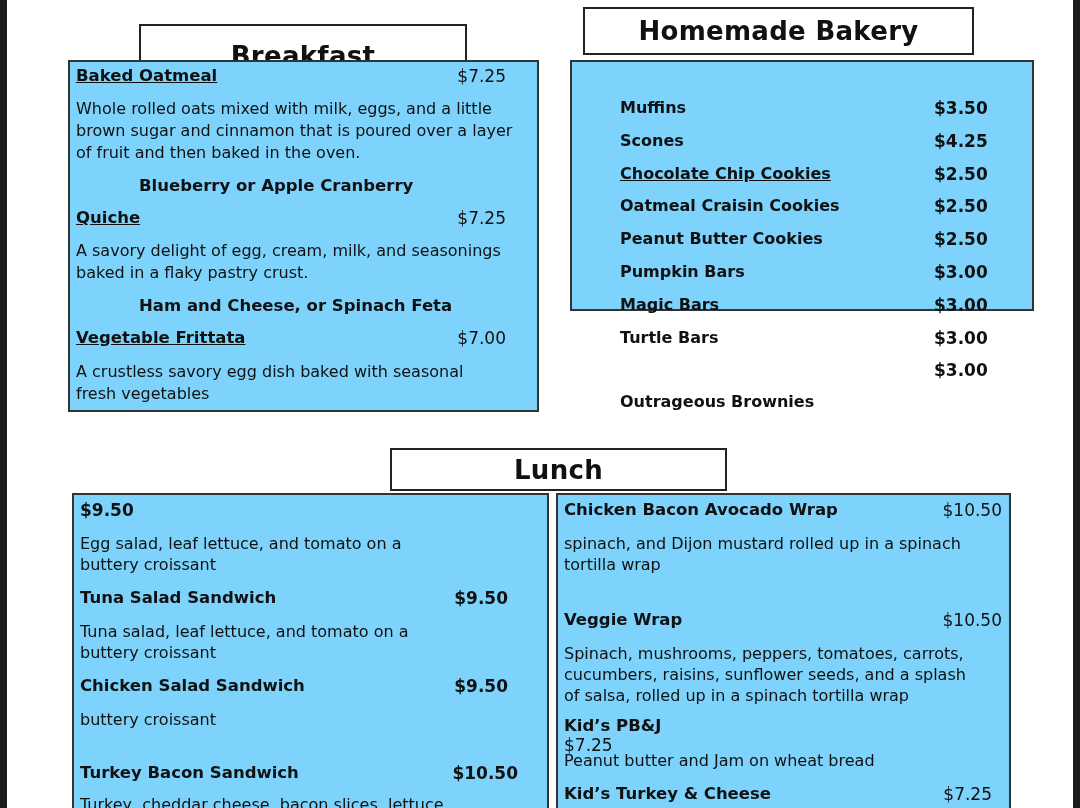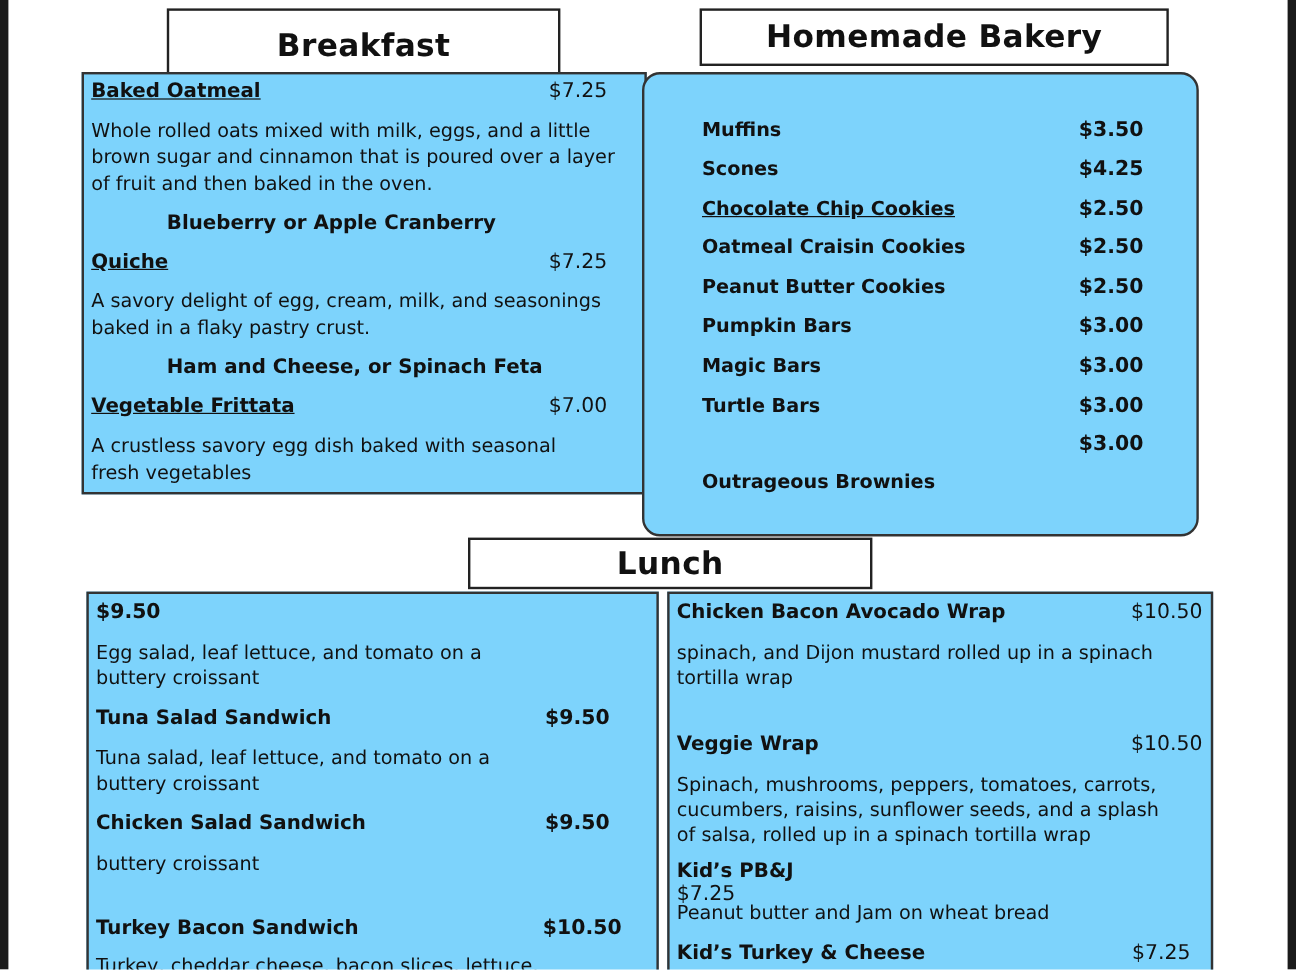--- a/index.html
+++ b/index.html
@@ -25,21 +25,21 @@
   .variant { position: absolute; font-size: 16.5px; font-weight: bold; }
   .bake-name { position: absolute; font-size: 16px; font-weight: bold; }
   .bake-price { position: absolute; font-size: 17px; font-weight: bold; }
 </style>
 </head>
 <body>
 
 <div class="edge left"></div>
 <div class="edge right"></div>
 
-<div class="title-box" style="left:139px;top:7px;width:328px;height:64px;">
+<div class="title-box" style="left:139px;top:24px;width:328px;height:64px;">
     <span>Breakfast</span>
   </div>
 <div class="box" style="left:68px;top:60px;width:471px;height:352px;">
   <div class="row" style="left:6px;top:4px;width:430px;">
     <span class="name u">Baked Oatmeal</span>
     <span class="price">$7.25</span>
   </div>
   <div class="desc" style="left:6px;top:36px;">
     <div>Whole rolled oats mixed with milk, eggs, and a little</div>
     <div>brown sugar and cinnamon that is poured over a layer</div>
@@ -63,21 +63,21 @@
   </div>
   <div class="desc" style="left:6px;top:299px;">
     <div>A crustless savory egg dish baked with seasonal</div>
     <div>fresh vegetables</div>
   </div>
 </div>
 
 <div class="title-box" style="left:583px;top:7px;width:391px;height:48px;">
     <span>Homemade Bakery</span>
   </div>
-<div class="box" style="left:535px;top:60px;width:464px;height:387px;border-radius:15px;">
+<div class="box" style="left:570px;top:60px;width:464px;height:251px;">
   <div id="bakery-list">
       <div class="bake-name" style="left: 48px; top: 36px;">Muffins</div>
       <div class="bake-price" style="left: 362px; top: 36px;">$3.50</div>
       <div class="bake-name" style="left: 48px; top: 68.8px;">Scones</div>
       <div class="bake-price" style="left: 362px; top: 68.8px;">$4.25</div>
       <div class="bake-name" style="left: 48px; top: 101.6px; text-decoration: underline;">Chocolate Chip Cookies</div>
       <div class="bake-price" style="left: 362px; top: 101.6px;">$2.50</div>
       <div class="bake-name" style="left: 48px; top: 134.4px;">Oatmeal Craisin Cookies</div>
       <div class="bake-price" style="left: 362px; top: 134.4px;">$2.50</div>
       <div class="bake-name" style="left: 48px; top: 167.2px;">Peanut Butter Cookies</div>

